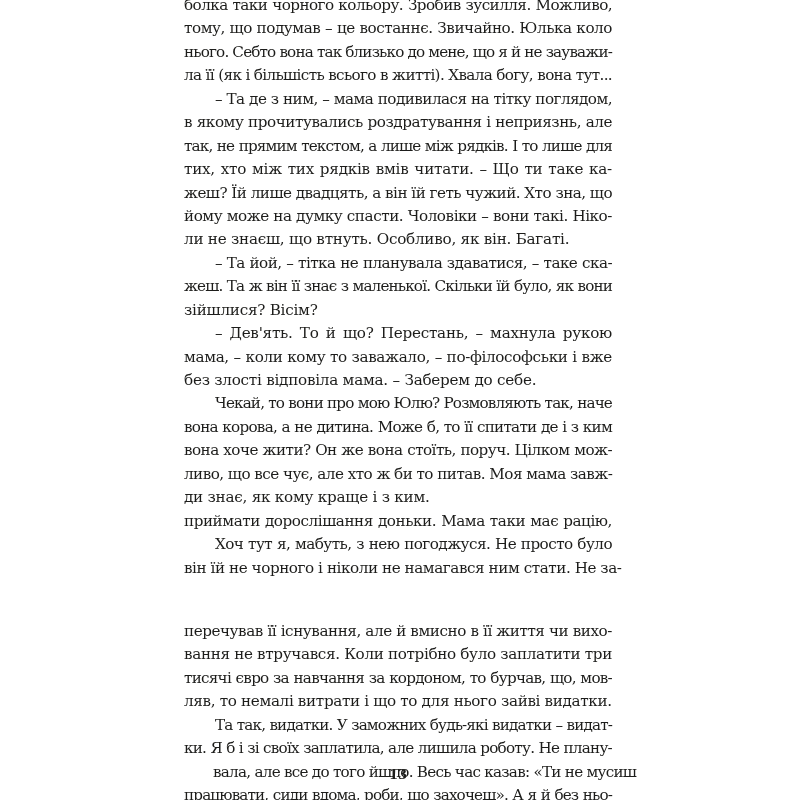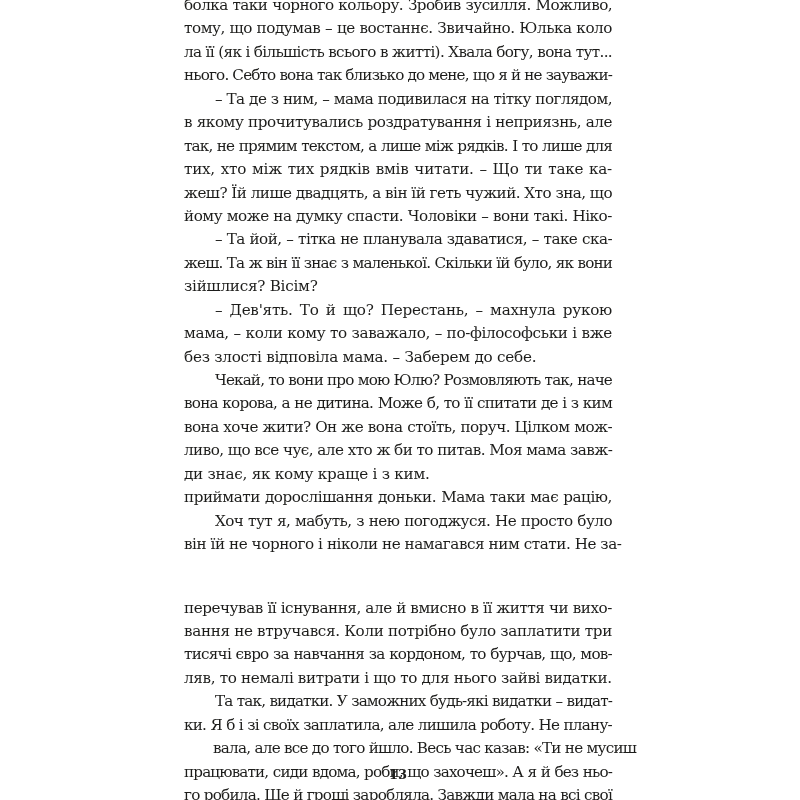--- a/index.html
+++ b/index.html
@@ -57,30 +57,31 @@
     }
   </style>
 </head>
 <body>
 
 <div class="page">
   <div class="text-block" id="text-block">
       <div class="paragraph">
         <span class="line" style="letter-spacing: -0.55px;">болка таки чорного кольору. Зробив зусилля. Можливо,</span>
         <span class="line" style="letter-spacing: -0.45px;">тому, що подумав – це востаннє. Звичайно. Юлька коло</span>
+        <span class="line" style="letter-spacing: -0.85px;">нього. Себто вона так близько до мене, що я й не зауважи-</span>
         <span class="line last" style="letter-spacing: -0.65px;">ла її (як і більшість всього в житті). Хвала богу, вона тут...</span>
-        <span class="line" style="letter-spacing: -0.85px;">нього. Себто вона так близько до мене, що я й не зауважи-</span>
       </div>
       <div class="paragraph">
         <span class="line indent" style="letter-spacing: -0.55px;">– Та де з ним, – мама подивилася на тітку поглядом,</span>
         <span class="line" style="letter-spacing: -0.45px;">в якому прочитувались роздратування і неприязнь, але</span>
         <span class="line" style="letter-spacing: -0.85px;">так, не прямим текстом, а лише між рядків. І то лише для</span>
         <span class="line">тих, хто між тих рядків вмів читати. – Що ти таке ка-</span>
         <span class="line" style="letter-spacing: -0.55px;">жеш? Їй лише двадцять, а він їй геть чужий. Хто зна, що</span>
         <span class="line" style="letter-spacing: -0.45px;">йому може на думку спасти. Чоловіки – вони такі. Ніко-</span>
+        <span class="line last">ли не знаєш, що втнуть. Особливо, як він. Багаті.</span>
       </div>
       <div class="paragraph">
         <span class="line indent" style="letter-spacing: -0.55px;">– Та йой, – тітка не планувала здаватися, – таке ска-</span>
         <span class="line" style="letter-spacing: -0.85px;">жеш. Та ж він її знає з маленької. Скільки їй було, як вони</span>
         <span class="line last">зійшлися? Вісім?</span>
       </div>
       <div class="paragraph">
         <span class="line indent">– Дев'ять. То й що? Перестань, – махнула рукою</span>
         <span class="line" style="letter-spacing: -0.35px;">мама, – коли кому то заважало, – по-філософськи і вже</span>
         <span class="line last">без злості відповіла мама. – Заберем до себе.</span>

